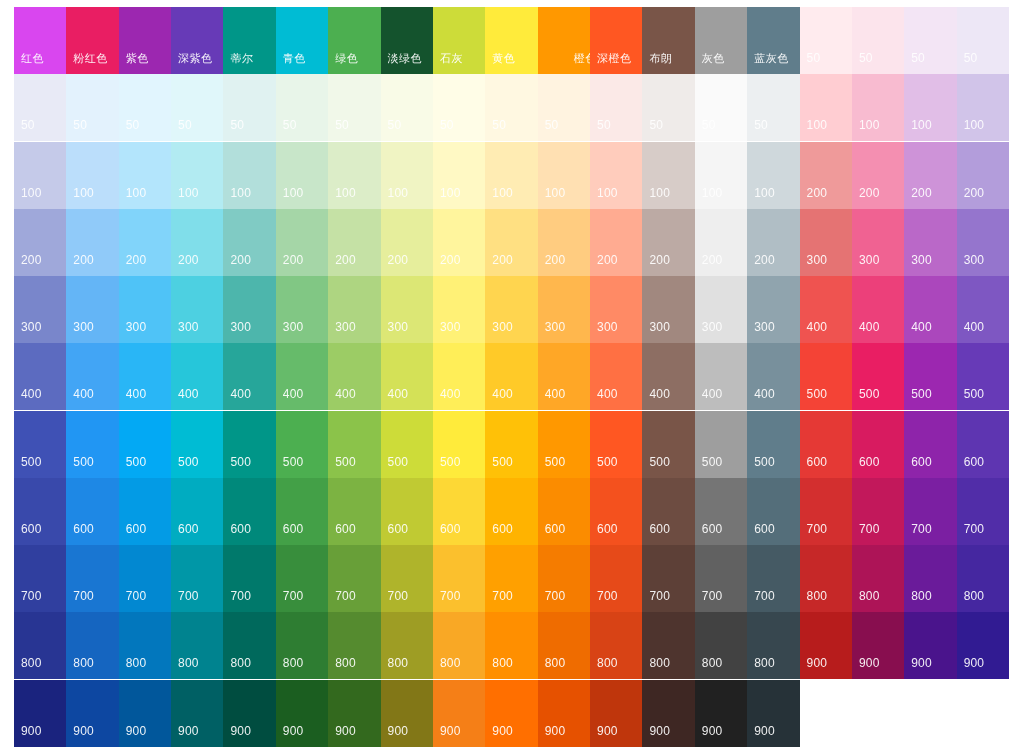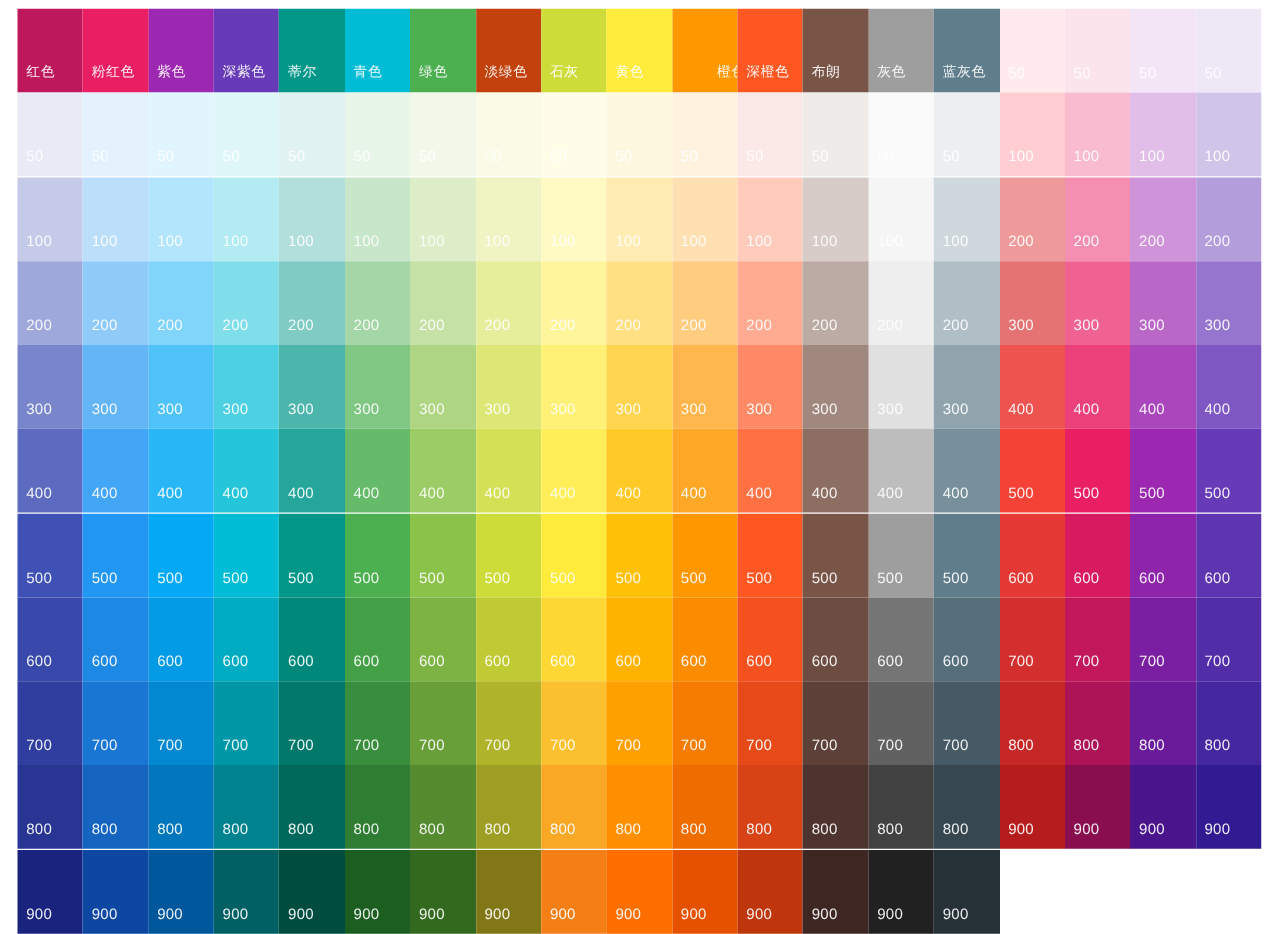--- a/index.html
+++ b/index.html
@@ -58,42 +58,42 @@
   }
 
   .shade-cell .cell-label {
     font-size: 12px;
   }
 </style>
 </head>
 <body>
 
 <div id="palette-root">
-    <div class="swatch header-cell" style="background: #be185d;">
+    <div class="swatch header-cell" style="background: #d946ef;">
       <span class="cell-label" style="color: rgba(255, 255, 255, 0.92);">红色</span>
     </div>
     <div class="swatch header-cell" style="background: rgb(233, 30, 99);">
       <span class="cell-label" style="color: rgba(255, 255, 255, 0.92);">粉红色</span>
     </div>
     <div class="swatch header-cell" style="background: rgb(156, 39, 176);">
       <span class="cell-label" style="color: rgba(255, 255, 255, 0.92);">紫色</span>
     </div>
     <div class="swatch header-cell" style="background: rgb(103, 58, 183);">
       <span class="cell-label" style="color: rgba(255, 255, 255, 0.92);">深紫色</span>
     </div>
     <div class="swatch header-cell" style="background: rgb(0, 150, 136);">
       <span class="cell-label" style="color: rgba(255, 255, 255, 0.92);">蒂尔</span>
     </div>
     <div class="swatch header-cell" style="background: rgb(0, 188, 212);">
       <span class="cell-label" style="color: rgba(255, 255, 255, 0.92);">青色</span>
     </div>
     <div class="swatch header-cell" style="background: rgb(76, 175, 80);">
       <span class="cell-label" style="color: rgba(255, 255, 255, 0.92);">绿色</span>
     </div>
-    <div class="swatch header-cell" style="background: #c2410c;">
+    <div class="swatch header-cell" style="background: #14532d;">
       <span class="cell-label" style="color: rgba(255, 255, 255, 0.92);">淡绿色</span>
     </div>
     <div class="swatch header-cell" style="background: rgb(205, 220, 57);">
       <span class="cell-label" style="color: rgba(255, 255, 255, 0.96);">石灰</span>
     </div>
     <div class="swatch header-cell" style="background: rgb(255, 235, 59);">
       <span class="cell-label" style="color: rgba(255, 255, 255, 0.96);">黄色</span>
     </div>
     <div class="swatch header-cell" style="background: rgb(255, 152, 0);">
       <span class="cell-label" style="color: rgba(255, 255, 255, 0.92); margin-left: 29px;">橙色</span>

